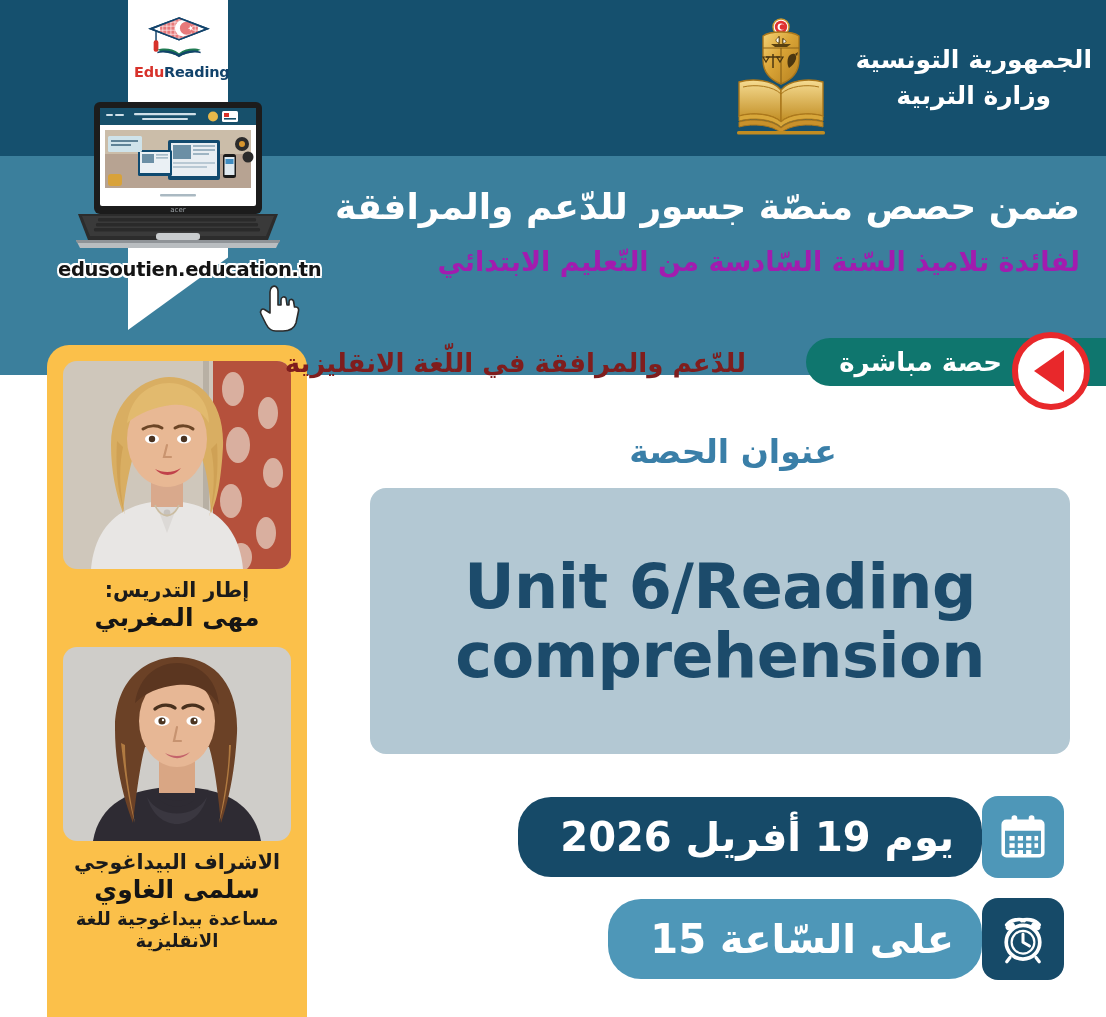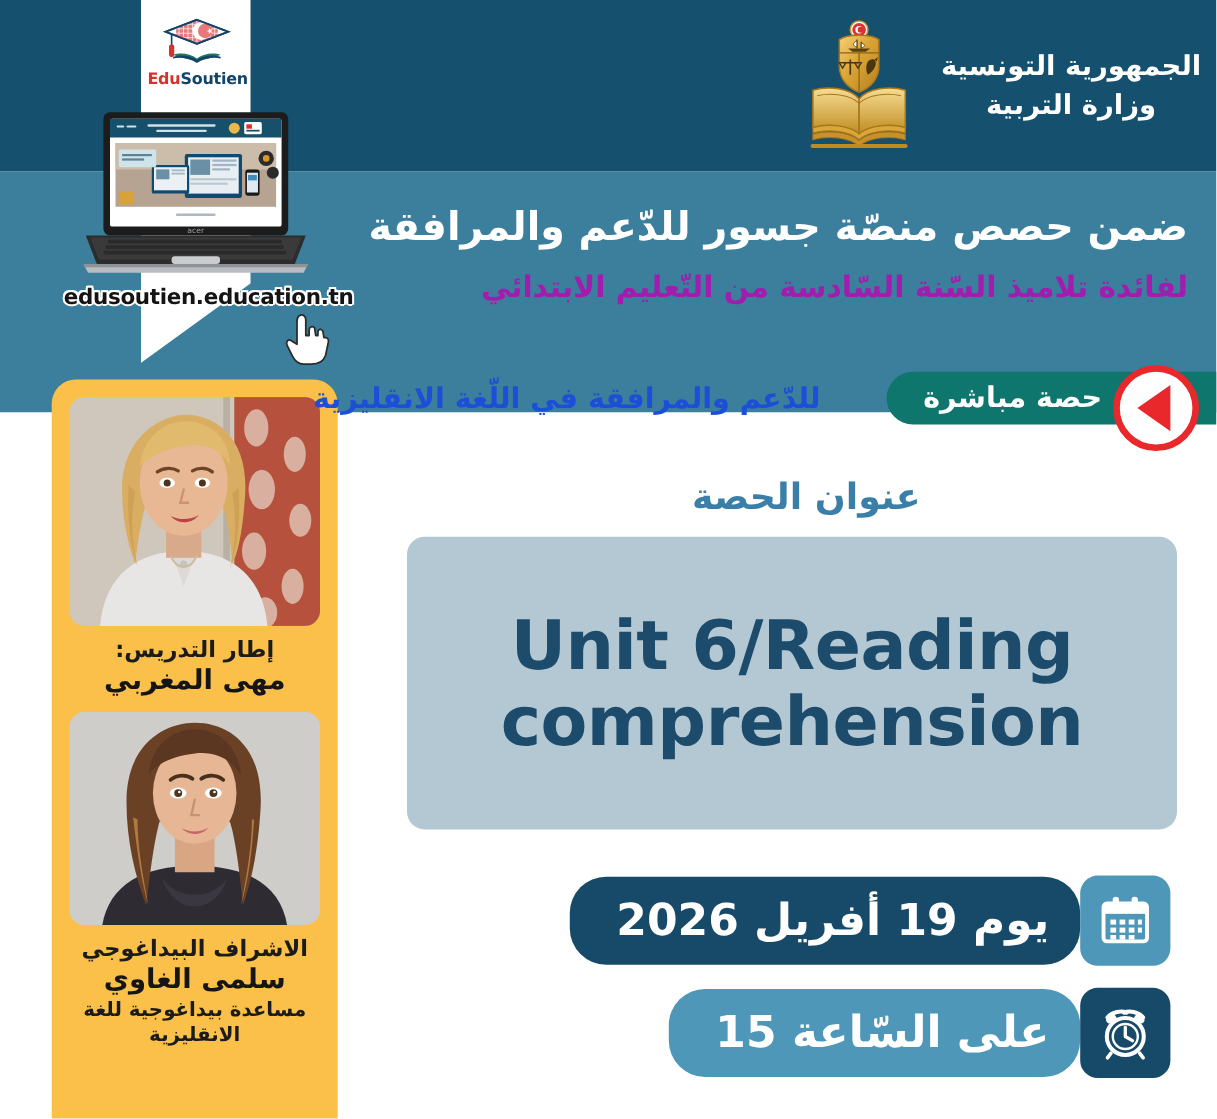--- a/index.html
+++ b/index.html
@@ -186,21 +186,21 @@
   }
 
   
   .subject-line {
     position: absolute;
     top: 348px; right: 360px;
     width: 460px;
     text-align: left;
     font-size: 26px;
     font-weight: 700;
-    color: #1d4ed8;
+    color: #7f1d1d;
     white-space: nowrap;
     z-index: 8;
   }
 
   
   .session-label {
     position: absolute;
     top: 432px; left: 360px;
     width: 746px;
     text-align: center;
@@ -353,21 +353,21 @@
         <circle cx="61" cy="21" r="9.6" fill="#e8797a"></circle>
         <path d="M63 21 l8.2 -2.7 -5.1 7 0 -8.6 5.1 7 Z" fill="#ffffff"></path>
       </g>
       <path d="M50 6 L92 22 L50 38 L8 22 Z" fill="none" stroke="#12436b" stroke-width="2.5"></path>
       <line x1="16" y1="25" x2="16" y2="40" stroke="#12436b" stroke-width="2.2"></line>
       <rect x="12.5" y="39" width="7" height="17" rx="3" fill="#d7322b"></rect>
       <path d="M50 58 C40 50 26 50 18 53 C26 57 40 58 50 63 C60 58 74 57 82 53 C74 50 60 50 50 58 Z" fill="#1f7a52"></path>
       <path d="M50 60 C40 53 26 53 18 56 L18 58 C26 56 40 57 50 64 C60 57 74 56 82 58 L82 56 C74 53 60 53 50 60 Z" fill="#12436b"></path>
     </svg>
     <div class="logo-word">
-      <span class="logo-edu">Edu</span><span class="logo-soutien">Soutien</span>
+      <span class="logo-edu">Edu</span><span class="logo-soutien">Reading</span>
     </div>
   </div>
 
   <svg class="laptop" viewBox="0 0 212 150">
 
     <rect x="22" y="2" width="168" height="112" rx="6" fill="#1c1c1c"></rect>
     <rect x="28" y="8" width="156" height="98" rx="2" fill="#ffffff"></rect>
 
     <rect x="28" y="8" width="156" height="17" fill="#17506b"></rect>
     <rect x="150" y="11" width="16" height="11" rx="1.5" fill="#ffffff"></rect>

